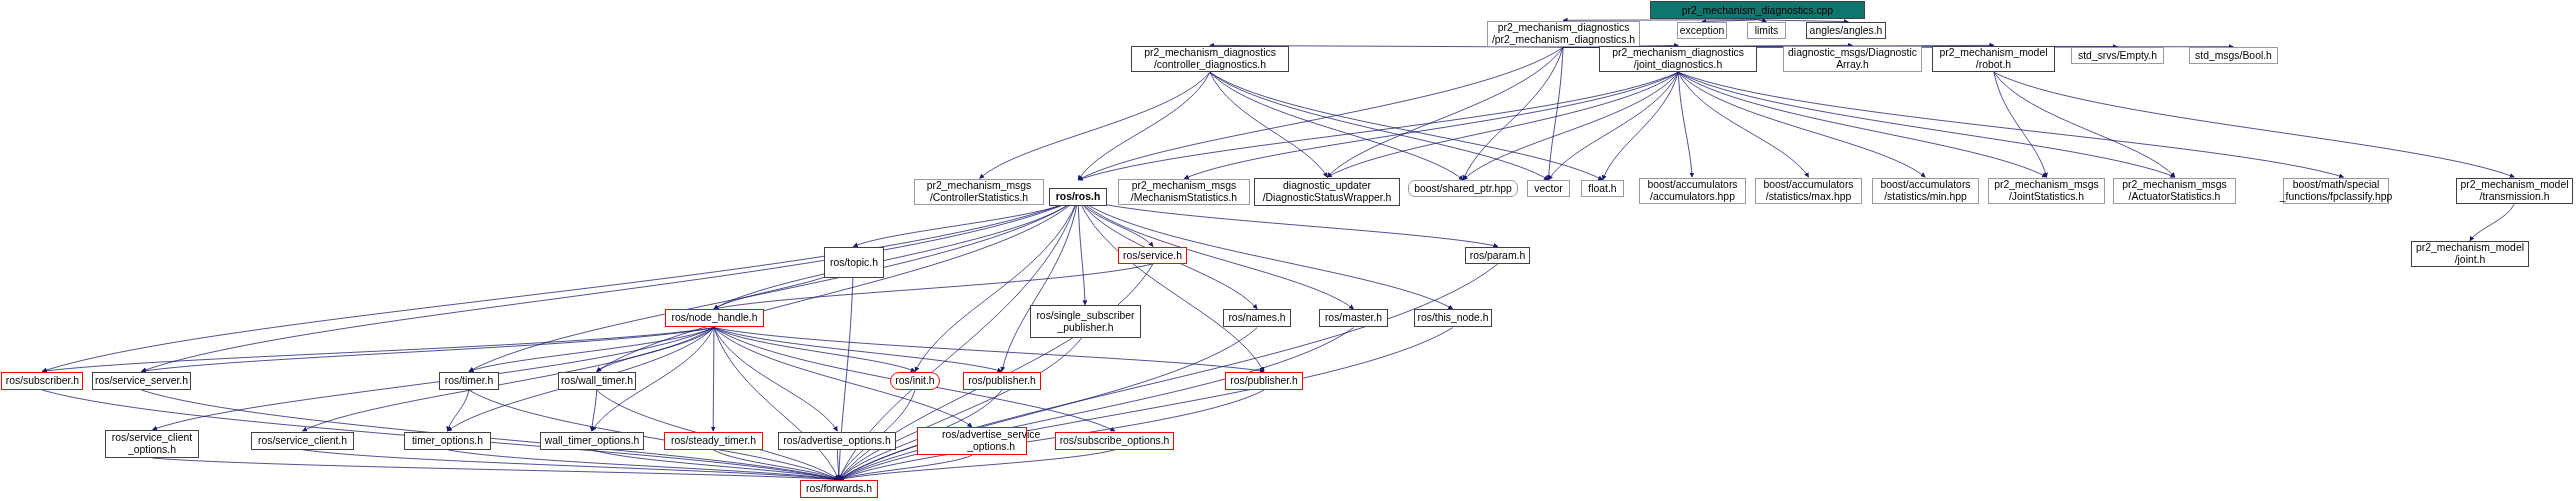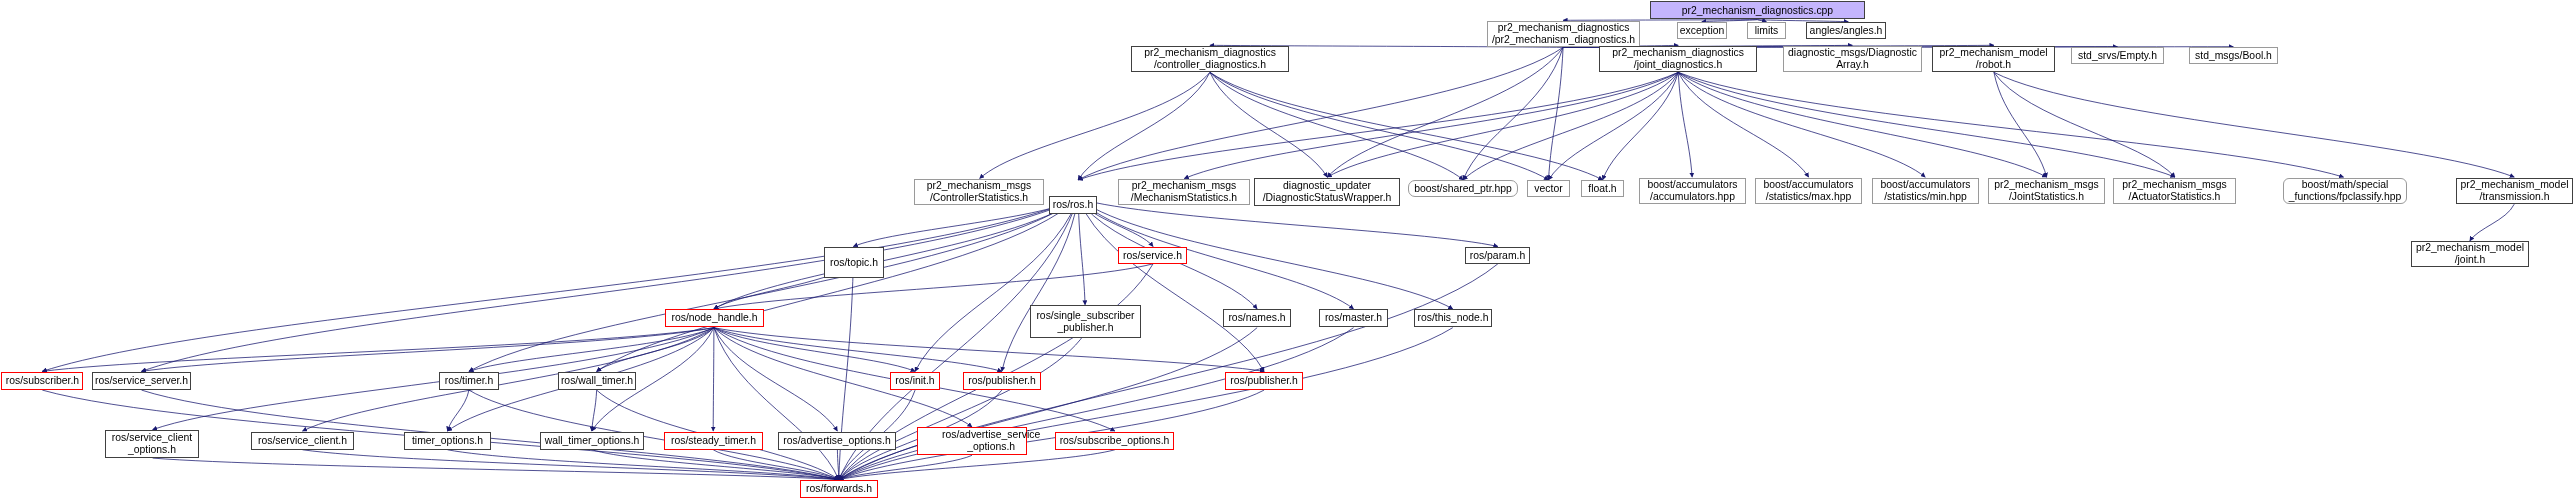--- a/index.html
+++ b/index.html
@@ -29,21 +29,21 @@
     color:#000000;
     background:#ffffff;
     border:0.7px solid #9a9a9a;
     white-space:pre-line;
     padding:0.7px 2.8px;
     z-index:5;
   }
   .node.strong{ border:1.4px solid #404040; }
   .node.red{ border:1.4px solid #ff0000; }
   .node.root{
-    background:#c4b5fd;
+    background:#0f766e;
     border:0.7px solid #404040;
   }
 </style>
 </head>
 <body>
 
 <div id="canvas">
   <svg id="edges" viewBox="0 0 3713 723" width="2576" height="502">
     <defs>
       <marker id="arrow" viewBox="0 0 10 10" refX="9" refY="5" markerWidth="6.5" markerHeight="6.5" orient="auto-start-reverse">
@@ -159,58 +159,58 @@
       <div class="node strong" style="left: 1599px; top: 46px; width: 158px; height: 26px;">pr2_mechanism_diagnostics
 /joint_diagnostics.h</div>
       <div class="node" style="left: 1783px; top: 46px; width: 139px; height: 26px;">diagnostic_msgs/Diagnostic
 Array.h</div>
       <div class="node strong" style="left: 1932px; top: 46px; width: 123px; height: 26px;">pr2_mechanism_model
 /robot.h</div>
       <div class="node" style="left: 2071px; top: 47px; width: 93px; height: 16.7px;">std_srvs/Empty.h</div>
       <div class="node" style="left: 2189px; top: 47px; width: 89px; height: 16.7px;">std_msgs/Bool.h</div>
       <div class="node" style="left: 914px; top: 179px; width: 130px; height: 26px;">pr2_mechanism_msgs
 /ControllerStatistics.h</div>
-      <div class="node strong" style="left: 1049px; top: 196px; width: 48px; height: 18px;">ros/ros.h</div>
+      <div class="node strong" style="left: 1049px; top: 188px; width: 58px; height: 18px; font-weight: bold;">ros/ros.h</div>
       <div class="node" style="left: 1118px; top: 179px; width: 132px; height: 26px;">pr2_mechanism_msgs
 /MechanismStatistics.h</div>
       <div class="node strong" style="left: 1254px; top: 178px; width: 146px; height: 28px;">diagnostic_updater
 /DiagnosticStatusWrapper.h</div>
       <div class="node" style="left: 1408px; top: 180px; width: 110px; height: 16.7px; border-radius: 7px;">boost/shared_ptr.hpp</div>
       <div class="node" style="left: 1527px; top: 180px; width: 43px; height: 16.7px;">vector</div>
       <div class="node" style="left: 1581px; top: 180px; width: 43px; height: 16.7px;">float.h</div>
       <div class="node" style="left: 1639px; top: 178px; width: 107px; height: 26px;">boost/accumulators
 /accumulators.hpp</div>
       <div class="node" style="left: 1755px; top: 178px; width: 107px; height: 26px;">boost/accumulators
 /statistics/max.hpp</div>
       <div class="node" style="left: 1872px; top: 178px; width: 107px; height: 26px;">boost/accumulators
 /statistics/min.hpp</div>
       <div class="node" style="left: 1988px; top: 178px; width: 117px; height: 26px;">pr2_mechanism_msgs
 /JointStatistics.h</div>
       <div class="node" style="left: 2113px; top: 178px; width: 123px; height: 26px;">pr2_mechanism_msgs
 /ActuatorStatistics.h</div>
-      <div class="node" style="left: 2283px; top: 178px; width: 124px; height: 26px; border-radius: 6px;">boost/math/special
+      <div class="node" style="left: 2283px; top: 178px; width: 106px; height: 26px;">boost/math/special
 _functions/fpclassify.hpp</div>
       <div class="node strong" style="left: 2456px; top: 178px; width: 117px; height: 26px;">pr2_mechanism_model
 /transmission.h</div>
       <div class="node strong" style="left: 824px; top: 247px; width: 60px; height: 31px;">ros/topic.h</div>
       <div class="node red" style="left: 1118px; top: 247px; width: 69px; height: 16.7px;">ros/service.h</div>
       <div class="node strong" style="left: 1465px; top: 247px; width: 65px; height: 16.7px;">ros/param.h</div>
       <div class="node strong" style="left: 2411px; top: 241px; width: 118px; height: 26px;">pr2_mechanism_model
 /joint.h</div>
       <div class="node red" style="left: 665px; top: 309px; width: 99px; height: 18px; text-align: right;">ros/node_handle.h</div>
       <div class="node strong" style="left: 1030px; top: 305px; width: 111px; height: 33px;">ros/single_subscriber
 _publisher.h</div>
       <div class="node strong" style="left: 1223px; top: 309px; width: 68px; height: 18px;">ros/names.h</div>
       <div class="node strong" style="left: 1319px; top: 309px; width: 69px; height: 18px;">ros/master.h</div>
       <div class="node strong" style="left: 1414px; top: 309px; width: 78px; height: 18px;">ros/this_node.h</div>
       <div class="node red" style="left: 1.4px; top: 372px; width: 82px; height: 18px;">ros/subscriber.h</div>
       <div class="node strong" style="left: 92px; top: 372px; width: 99px; height: 18px;">ros/service_server.h</div>
       <div class="node strong" style="left: 439px; top: 372px; width: 60px; height: 18px;">ros/timer.h</div>
       <div class="node strong" style="left: 558px; top: 372px; width: 78px; height: 18px;">ros/wall_timer.h</div>
-      <div class="node red" style="left: 890px; top: 372px; width: 50px; height: 18px;">ros/init.h</div>
+      <div class="node red" style="left: 890px; top: 372px; width: 50px; height: 18px; border-radius: 9px;">ros/init.h</div>
       <div class="node red" style="left: 963px; top: 372px; width: 78px; height: 18px;">ros/publisher.h</div>
       <div class="node red" style="left: 1225px; top: 372px; width: 78px; height: 18px;">ros/publisher.h</div>
       <div class="node strong" style="left: 105px; top: 430px; width: 94px; height: 28px;">ros/service_client
 _options.h</div>
       <div class="node strong" style="left: 251px; top: 432px; width: 103px; height: 18px;">ros/service_client.h</div>
       <div class="node strong" style="left: 404px; top: 432px; width: 87px; height: 18px;">timer_options.h</div>
       <div class="node strong" style="left: 540px; top: 432px; width: 104px; height: 18px;">wall_timer_options.h</div>
       <div class="node red" style="left: 664px; top: 432px; width: 99px; height: 18px;">ros/steady_timer.h</div>
       <div class="node strong" style="left: 778px; top: 432px; width: 118px; height: 18px;">ros/advertise_options.h</div>
       <div class="node red" style="left: 917px; top: 427px; width: 110px; height: 28px; padding-left: 41px;">ros/advertise_service

